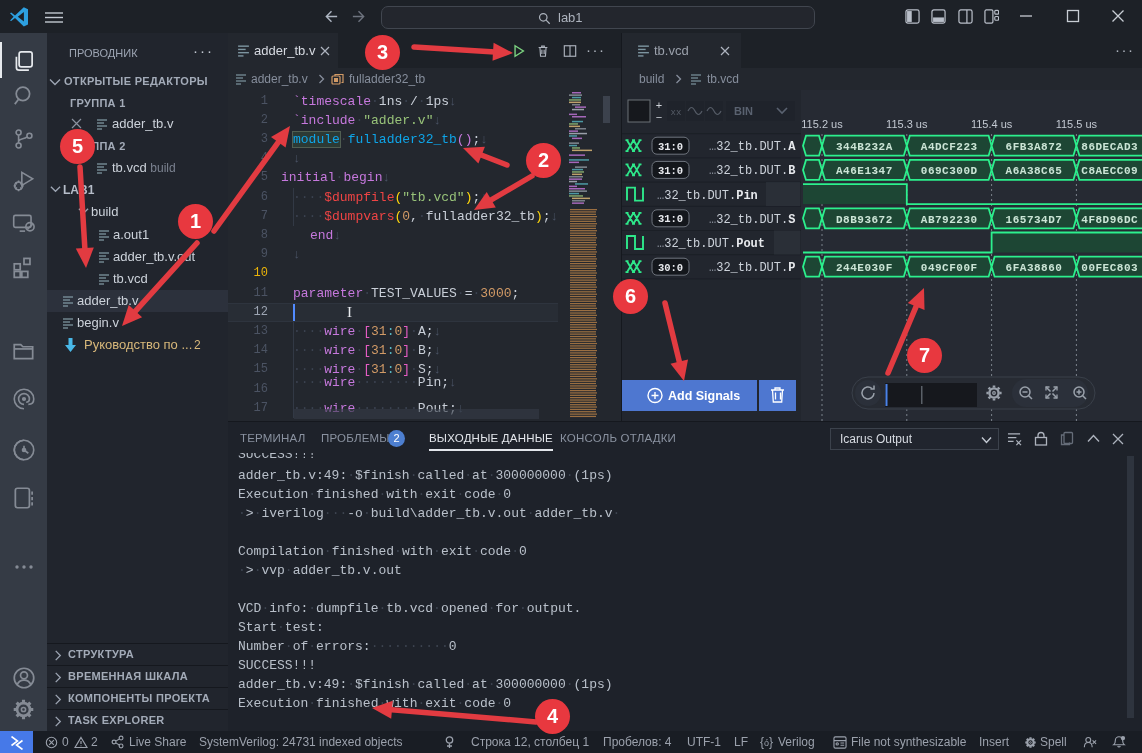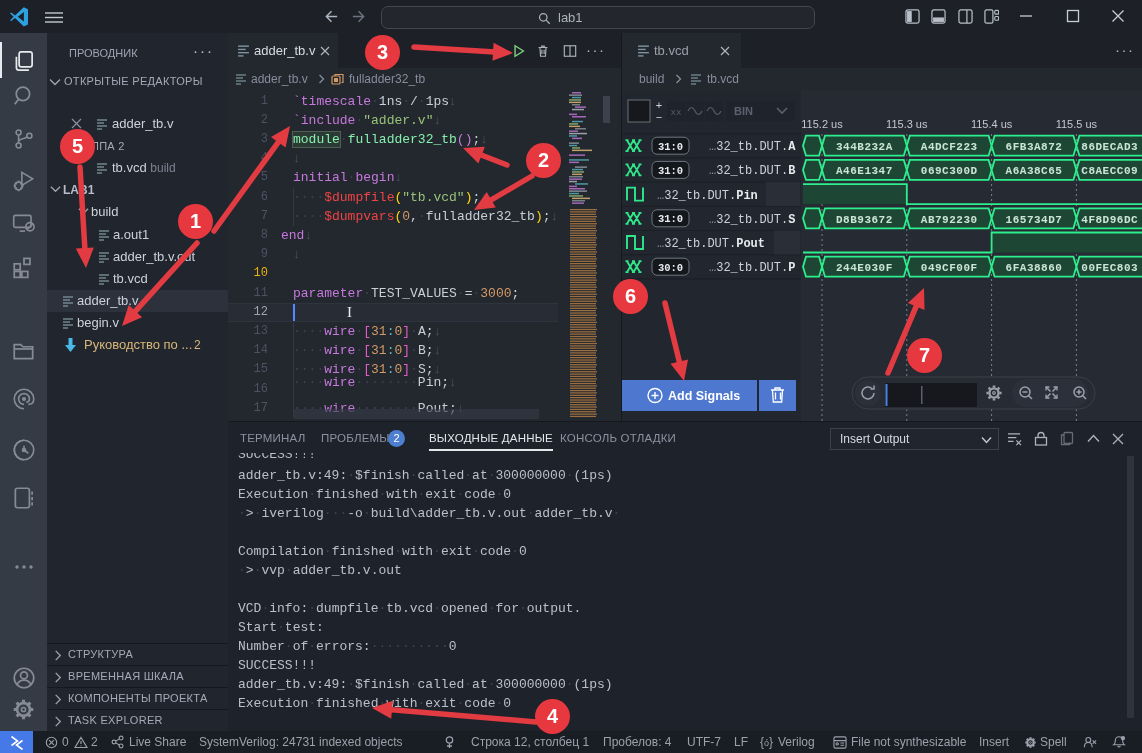--- a/index.html
+++ b/index.html
@@ -5,34 +5,34 @@
 .abs{position:absolute}
 #stage{position:relative;width:1142px;height:753px}
 
 #titlebar{position:absolute;left:0;top:0;width:1142px;height:33px;background:#1d2127}
 #searchbox{position:absolute;left:381px;top:6px;width:434px;height:23px;background:#23262d;border:1px solid #41464f;border-radius:7px;color:#adb3bd;font-size:13px;line-height:21px}
 
 #activitybar{position:absolute;left:0;top:33px;width:47px;height:698px;background:#353b45}
 
 #sidebar{position:absolute;left:47px;top:33px;width:181px;height:698px;background:#21252d;color:#9da5b3}
 .srow{position:absolute;left:0;width:181px;height:22px;line-height:22px;font-size:13px;white-space:nowrap}
-.shead{font-size:11px;font-weight:normal;color:#a3abb8;letter-spacing:.3px}
+.shead{font-size:11px;font-weight:bold;color:#a3abb8;letter-spacing:.3px}
 
 #editor1{position:absolute;left:228px;top:33px;width:393px;height:388px;background:#23272e}
 #editor2{position:absolute;left:621px;top:33px;width:521px;height:388px;background:#23272e;border-left:1px solid #15181e}
 .tabbar{position:absolute;left:0;top:0;right:0;height:35px;background:#1d2127}
 .tab{position:absolute;top:0;height:35px;background:#23272e;color:#d7dbe2;font-size:13px}
 .crumb{position:absolute;left:0;top:35px;right:0;height:22px;background:#23272e;color:#868e9c;font-size:12px;line-height:22px;white-space:nowrap}
 
 #code{position:absolute;left:0;top:57px;width:393px;height:331px;font-family:"Liberation Mono",monospace;font-size:13px;overflow:hidden}
 .cl{position:absolute;height:19px;line-height:19px;white-space:pre}
 .ln{position:absolute;width:40px;text-align:right;color:#4b5363;font-size:12px}
 .ws{color:#3b4250}
 .eol{color:#495264}
-.kw{color:#c678dd}.pk{color:#e45cc3}.cl2{color:#56b6c2}.str{color:#98c379}.fn{color:#86efac}.num{color:#d19a66}.cy{color:#ef4444}.op{color:#c9cfd8}.yb{color:#ffd70b}
+.kw{color:#c678dd}.pk{color:#e45cc3}.cl2{color:#56b6c2}.str{color:#98c379}.fn{color:#0ea5e9}.num{color:#d19a66}.cy{color:#ef4444}.op{color:#c9cfd8}.yb{color:#ffd70b}
 
 #panel{position:absolute;left:228px;top:421px;width:914px;height:310px;background:#1e222a;border-top:1px solid #15181e}
 .ptab{position:absolute;top:0;height:32px;line-height:32px;font-size:11.5px;color:#8a92a0;letter-spacing:.2px}
 #term{position:absolute;left:10px;top:31px;width:900px;height:279px;font-family:"Liberation Mono",monospace;font-size:13px;color:#b9c0ca;overflow:hidden}
 .tl{position:absolute;left:0;height:19px;line-height:19px;white-space:pre}
 .td{color:#3d4450}
 
 #statusbar{position:absolute;left:0;top:731px;width:1142px;height:22px;background:#191d24;color:#9ba1ac;font-size:12px}
 .sbi{position:absolute;top:0;height:22px;line-height:22px;white-space:nowrap}
 
@@ -184,20 +184,21 @@
         </g>
       </svg>
 </div>
 <div id="sidebar">
 <div class="srow" style="top:9px;left:22px;font-size:11px;color:#9da5b3">ПРОВОДНИК</div>
 <div class="srow" style="top:7px;left:146px;color:#c3c9d2;font-size:15px;letter-spacing:2px">···</div>
 <div class="srow shead" style="top:37px;left:17px">ОТКРЫТЫЕ РЕДАКТОРЫ</div>
 <svg class="abs" style="left:2px;top:45px" width="12" height="8" viewBox="0 0 12 8">
         <path fill="none" stroke="#9da5b3" stroke-width="1.4" d="M1 1.5 L6 6.5 L11 1.5"></path>
       </svg>
+<div class="srow shead" style="top:59px;left:23px">ГРУППА 1</div>
 <svg class="abs" style="left:24px;top:85px" width="11" height="11" viewBox="0 0 11 11">
         <path stroke="#8a919e" stroke-width="1.2" d="M1 1 L10 10 M10 1 L1 10"></path>
       </svg>
 <svg class="abs" style="left:49px;top:85px" width="12" height="12" viewBox="0 0 12 12">
         <g stroke="#7d95a0" stroke-width="1.3">
           <line x1="1" y1="2" x2="11" y2="2"></line>
           <line x1="1" y1="5" x2="8" y2="5"></line>
           <line x1="1" y1="8" x2="11" y2="8"></line>
           <line x1="1" y1="11" x2="6" y2="11"></line>
         </g>
@@ -350,27 +351,27 @@
 <div class="abs" style="left:0;top:213px;width:330px;height:19px;background:#282d35;border-top:1px solid #2e343e;border-bottom:1px solid #2e343e"></div>
 <div class="ln" style="top:1.5px;height:19px;line-height:19px;color:#4b5363">1</div>
 <div class="cl" style="left:65px;top:1.5px"><span class="kw">`timescale</span><span class="ws">·</span><span class="op">1ns</span><span class="ws">·</span><span class="op">/</span><span class="ws">·</span><span class="op">1ps</span><span class="eol">↓</span></div>
 <div class="ln" style="top:20.7px;height:19px;line-height:19px;color:#4b5363">2</div>
 <div class="cl" style="left:65px;top:20.7px"><span class="kw">`include</span><span class="ws">·</span><span class="str">"adder.v"</span><span class="eol">↓</span></div>
 <div class="ln" style="top:39.9px;height:19px;line-height:19px;color:#4b5363">3</div>
 <div class="cl" style="left:65px;top:39.9px"><span class="fn" style="border:1px solid #515e52;background:#2c3a35;margin:-1px;position:relative">module</span><span class="ws">·</span><span class="fn">fulladder32_tb</span><span class="kw">()</span><span class="op">;</span><span class="eol">↓</span></div>
 <div class="ln" style="top:59.1px;height:19px;line-height:19px;color:#4b5363">4</div>
 <div class="cl" style="left:65px;top:59.1px"><span class="eol">↓</span></div>
 <div class="ln" style="top:78.3px;height:19px;line-height:19px;color:#4b5363">5</div>
-<div class="cl" style="left:65px;top:78.3px"><span class="kw">initial</span><span class="ws">·</span><span class="kw">begin</span><span class="eol">↓</span></div>
+<div class="cl" style="left:53px;top:78.3px"><span class="kw">initial</span><span class="ws">·</span><span class="kw">begin</span><span class="eol">↓</span></div>
 <div class="ln" style="top:97.5px;height:19px;line-height:19px;color:#4b5363">6</div>
 <div class="cl" style="left:65px;top:97.5px"><span class="ws">····</span><span class="cy">$dumpfile</span><span class="yb">(</span><span class="str">"tb.vcd"</span><span class="yb">)</span><span class="op">;</span><span class="eol">↓</span></div>
 <div class="ln" style="top:116.7px;height:19px;line-height:19px;color:#4b5363">7</div>
 <div class="cl" style="left:65px;top:116.7px"><span class="ws">····</span><span class="cy">$dumpvars</span><span class="yb">(</span><span class="num">0</span><span class="op">,</span><span class="ws">·</span><span class="op">fulladder32_tb</span><span class="yb">)</span><span class="op">;</span><span class="eol">↓</span></div>
 <div class="ln" style="top:135.9px;height:19px;line-height:19px;color:#4b5363">8</div>
-<div class="cl" style="left:53px;top:135.9px"><span class="kw">end</span><span class="eol">↓</span></div>
+<div class="cl" style="left:82px;top:135.9px"><span class="kw">end</span><span class="eol">↓</span></div>
 <div class="ln" style="top:155.1px;height:19px;line-height:19px;color:#4b5363">9</div>
 <div class="cl" style="left:65px;top:155.1px"><span class="eol">↓</span></div>
 <div class="ln" style="top:174.3px;height:19px;line-height:19px;color:#eab308">10</div>
 <div class="ln" style="top:193.5px;height:19px;line-height:19px;color:#4b5363">11</div>
 <div class="cl" style="left:65px;top:193.5px"><span class="kw">parameter</span><span class="ws">·</span><span class="op">TEST_VALUES</span><span class="ws">·</span><span class="op">=</span><span class="ws">·</span><span class="num">3000</span><span class="op">;</span></div>
 <div class="ln" style="top:212.7px;height:19px;line-height:19px;color:#9da5b3">12</div>
 <div class="cl" style="left:65px;top:212.7px"></div>
 <div class="ln" style="top:231.9px;height:19px;line-height:19px;color:#4b5363">13</div>
 <div class="cl" style="left:65px;top:231.9px"><span class="ws">····</span><span class="kw">wire</span><span class="ws">·</span><span class="pk">[</span><span class="num">31</span><span class="cl2">:</span><span class="num">0</span><span class="pk">]</span><span class="ws">·</span><span class="op">A;</span><span class="eol">↓</span></div>
 <div class="ln" style="top:251.1px;height:19px;line-height:19px;color:#4b5363">14</div>
@@ -686,21 +687,21 @@
           <line x1="457" y1="299.5" x2="457" y2="304.5"></line>
         </g>
 </svg>
     </div>
 <div id="panel">
 <div class="ptab" style="left:12px">ТЕРМИНАЛ</div>
 <div class="ptab" style="left:93px">ПРОБЛЕМЫ</div>
 <div class="abs" style="left:160px;top:8px;width:17px;height:17px;border-radius:50%;background:#4d7fd0;color:#fff;font-size:11px;text-align:center;line-height:17px">2</div>
 <div class="ptab" style="left:201px;color:#e3e6eb">ВЫХОДНЫЕ ДАННЫЕ<div style="position:absolute;left:0;top:27px;width:100%;height:1.5px;background:#e3e6eb"></div></div>
 <div class="ptab" style="left:332px">КОНСОЛЬ ОТЛАДКИ</div>
-<div class="abs" style="left:602px;top:6px;width:169px;height:22px;background:#21252e;border:1px solid #3c424c;color:#d7dbe2;font-size:12px;line-height:20px"><span style="margin-left:9px">Insert Output</span>
+<div class="abs" style="left:602px;top:6px;width:169px;height:22px;background:#21252e;border:1px solid #3c424c;color:#d7dbe2;font-size:12px;line-height:20px"><span style="margin-left:9px">Icarus Output</span>
 <svg class="abs" style="left:150px;top:7px" width="11" height="8" viewBox="0 0 11 8">
           <path fill="none" stroke="#c3c9d2" stroke-width="1.4" d="M1 1.5 L5.5 6.5 L10 1.5"></path>
         </svg></div>
 <svg class="abs" style="left:779px;top:10px" width="15" height="14" viewBox="0 0 16 15">
         <g stroke="#adb3bd" stroke-width="1.3" fill="none">
           <path d="M1 2 h13 M1 6 h9 M1 10 h6"></path>
           <path d="M10 9 l5 5 M15 9 l-5 5"></path>
         </g>
       </svg>
 <svg class="abs" style="left:806px;top:9px" width="14" height="15" viewBox="0 0 14 15">
@@ -768,21 +769,21 @@
 <div class="sbi" style="left:129px">Live Share</div>
 <div class="sbi" style="left:199px">SystemVerilog: 24731 indexed objects</div>
 <svg class="abs" style="left:444px;top:4px" width="11" height="14" viewBox="0 0 11 14">
         <g fill="none" stroke="#9ba1ac" stroke-width="1.3">
           <circle cx="5.5" cy="5" r="3.2"></circle>
           <path d="M5.5 8.5 V13 M3 11 h5"></path>
         </g>
       </svg>
 <div class="sbi" style="left:471px">Строка 12, столбец 1</div>
 <div class="sbi" style="left:603px">Пробелов: 4</div>
-<div class="sbi" style="left:687px">UTF-7</div>
+<div class="sbi" style="left:687px">UTF-1</div>
 <div class="sbi" style="left:734px">LF</div>
 <div class="sbi" style="left:760px">{<span style="font-size:9px">ó</span>}</div>
 <div class="sbi" style="left:778px">Verilog</div>
 <svg class="abs" style="left:833px;top:4.5px" width="14" height="13" viewBox="0 0 15 14">
         <g fill="none" stroke="#9ba1ac" stroke-width="1.2">
           <rect x="1" y="1" width="13" height="12" rx="1.5"></rect>
           <path d="M1 5 h13 M4.5 3 h.01 M7 3 h.01"></path>
           <circle cx="4.5" cy="8.5" r="1.2"></circle>
           <path d="M8 7.5 h4 M8 10 h4"></path>
         </g>

